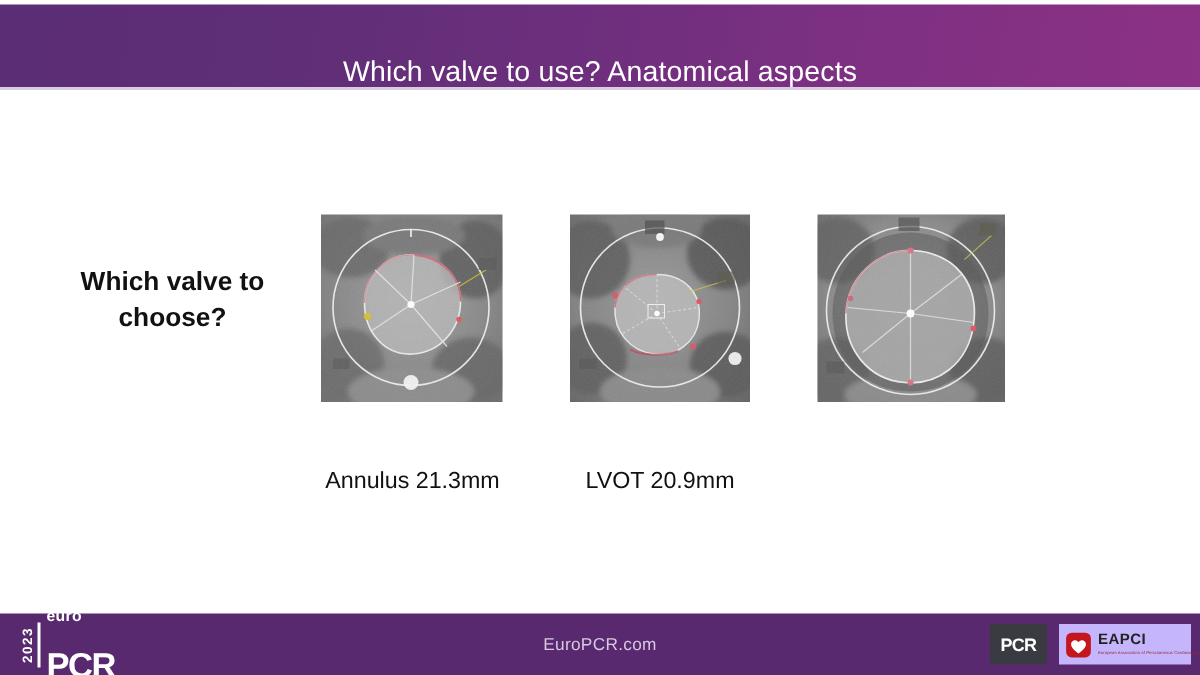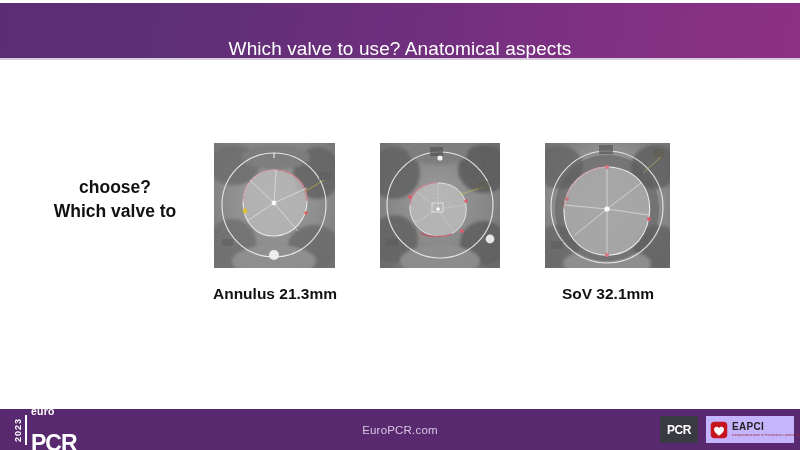--- a/index.html
+++ b/index.html
@@ -83,24 +83,25 @@
     position: absolute;
     left: 0; top: 0;
     width: 100%;
     height: 100%;
     display: block;
   }
   .panel-caption {
     position: absolute;
     text-align: center;
     font-size: 15.5px;
-    font-weight: bold;
+    font-weight: normal;
     color: #111111;
     white-space: nowrap;
     line-height: 1;
+    margin-top: 27px;
   }
 
   
   #panel-annulus { left: 214px; top: 143px; }
   #panel-annulus .ct-frame { width: 121px; height: 125px; }
   #cap-annulus { left: 184px; top: 286px; width: 182px; }
 
   #panel-lvot { left: 380px; top: 143px; }
   #panel-lvot .ct-frame { width: 120px; height: 125px; }
   #cap-lvot { left: 350px; top: 286px; width: 180px; }
@@ -234,22 +235,22 @@
 </style>
 </head>
 <body>
 
 <div class="header-bar">
   <div class="header-title">Which valve to use? Anatomical aspects</div>
 </div>
 <div class="header-underline"></div>
 
 <div class="question-block">
+  <div>Which valve to</div>
   <div>choose?</div>
-  <div>Which valve to</div>
 </div>
 
 <div class="panels">
 
   <div class="panel" id="panel-annulus">
     <div class="ct-frame">
       <svg class="ct-canvas" viewBox="0 0 121 125" preserveAspectRatio="none">
         <defs>
           <radialGradient id="gA" cx="50%" cy="45%" r="72%">
             <stop offset="0%" stop-color="#a0a0a0"></stop>
@@ -355,20 +356,21 @@
         <line x1="78" y1="52" x2="104" y2="44" stroke="#c9c34a" stroke-width="0.7" opacity="0.85"></line>
         <rect x="98" y="38" width="12" height="8" fill="#5a5a4a" opacity="0.6"></rect>
         <rect x="50" y="4" width="13" height="9" fill="#4e4e4e" opacity="0.7"></rect>
         <circle cx="60" cy="15" r="2.6" fill="#f6f6f6"></circle>
         <circle cx="110" cy="96" r="4.4" fill="#f2f2f2" opacity="0.95"></circle>
         <rect x="6" y="96" width="12" height="7" fill="#545454" opacity="0.5"></rect>
         <rect x="0" y="0" width="120" height="125" filter="url(#grainB)" opacity="0.55"></rect>
       </svg>
     </div>
   </div>
+  <div class="panel-caption" id="cap-lvot">LVOT 20.9mm</div>
 
   <div class="panel" id="panel-sov">
     <div class="ct-frame">
       <svg class="ct-canvas" viewBox="0 0 125 125" preserveAspectRatio="none">
         <defs>
           <radialGradient id="gC" cx="50%" cy="46%" r="72%">
             <stop offset="0%" stop-color="#a2a2a2"></stop>
             <stop offset="60%" stop-color="#8a8a8a"></stop>
             <stop offset="100%" stop-color="#696969"></stop>
           </radialGradient>
@@ -412,21 +414,20 @@
         <circle cx="104" cy="76" r="2" fill="#d85a66"></circle>
         <circle cx="22" cy="56" r="1.8" fill="#c96a76"></circle>
         <line x1="98" y1="30" x2="116" y2="14" stroke="#c9c34a" stroke-width="0.7" opacity="0.8"></line>
         <rect x="108" y="6" width="11" height="8" fill="#5a5a4a" opacity="0.6"></rect>
         <rect x="54" y="2" width="14" height="9" fill="#4e4e4e" opacity="0.65"></rect>
         <rect x="6" y="98" width="12" height="8" fill="#545454" opacity="0.5"></rect>
         <rect x="0" y="0" width="125" height="125" filter="url(#grainC)" opacity="0.55"></rect>
       </svg>
     </div>
   </div>
-  <div class="panel-caption" id="cap-sov">SoV 32.1mm</div>
 
 </div>
 
 <div class="footer-bar">
 
   <div class="footer-left">
     <div class="logo-year">2023</div>
     <div class="logo-stack">
       <div class="logo-euro">euro</div>
       <div class="logo-pcr">PCR</div>

